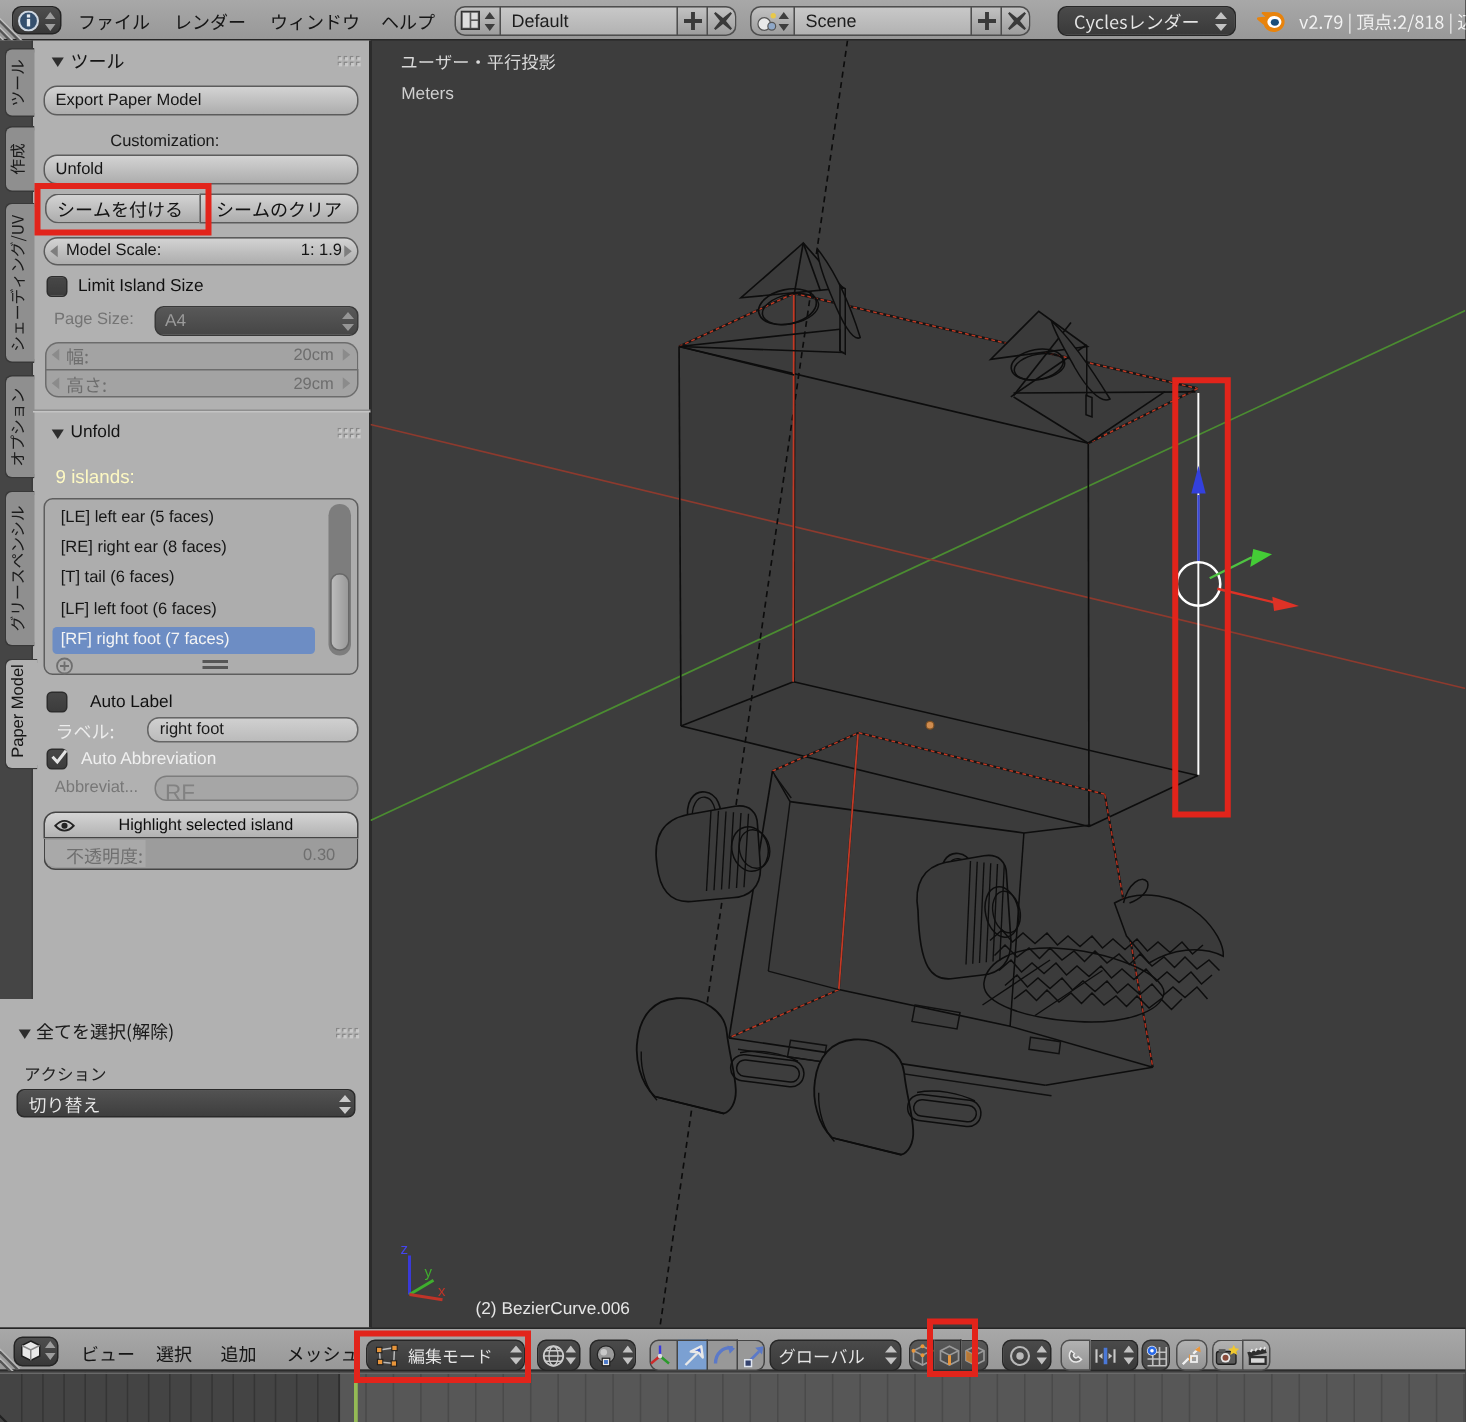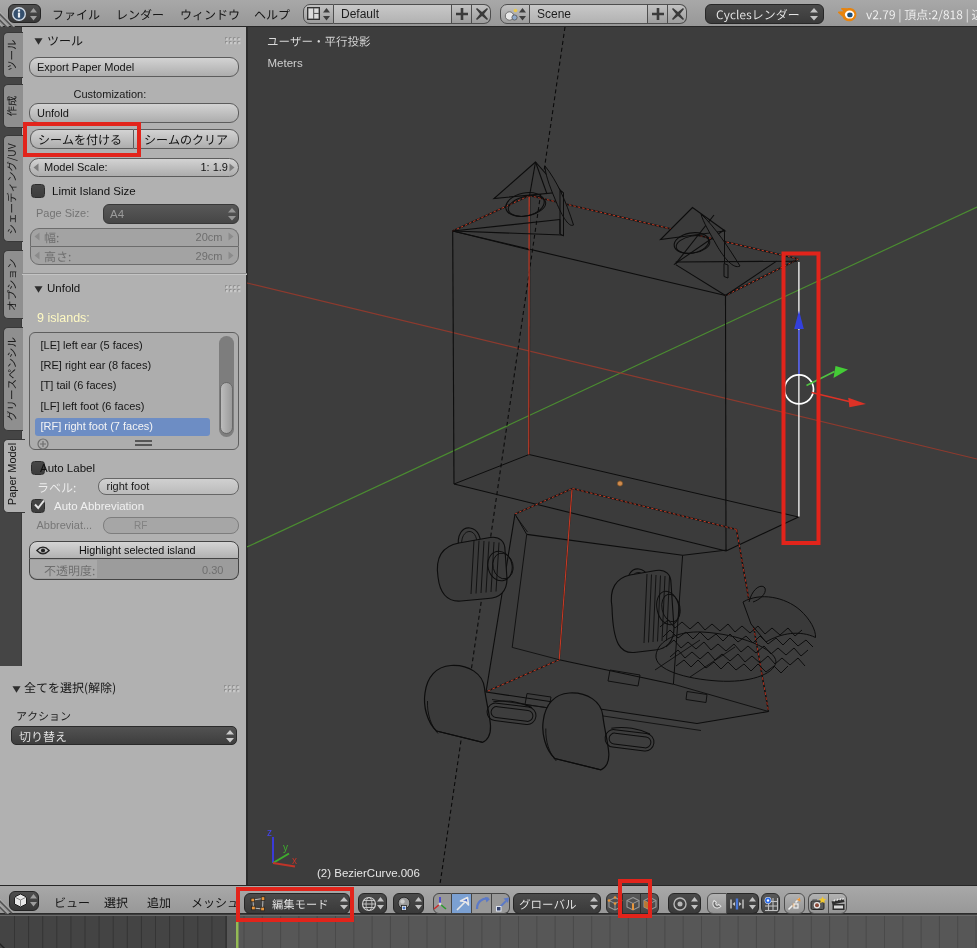--- a/index.html
+++ b/index.html
@@ -531,21 +531,21 @@
 <div style="position:absolute;left:40.5px;top:419.8px;font-size:11px;color:#f4f4f4;font-weight:normal;white-space:nowrap;">[RF] right foot (7 faces)</div>
 <div style="position:absolute;left:218.5px;top:336px;width:15.5px;height:100.5px;background:#7d7d7d;border-radius:8px"></div>
 <div style="position:absolute;left:219.5px;top:381.5px;width:13.5px;height:52.5px;background:linear-gradient(90deg,#bcbcbc,#9a9a9a);border:1px solid #696969;border-radius:7px"></div>
 <svg style="position:absolute;left:36.5px;top:437.5px" width="12" height="12" viewBox="0 0 12 12">
     <circle cx="6" cy="6" r="5" fill="none" stroke="#6f6f6f" stroke-width="1.2"></circle>
     <path d="M6 3 V9 M3 6 H9" stroke="#6f6f6f" stroke-width="1.2"></path>
   </svg>
 <div style="position:absolute;left:134.5px;top:440px;width:17px;height:1.6px;background:#565656"></div>
 <div style="position:absolute;left:134.5px;top:444px;width:17px;height:1.6px;background:#565656"></div>
 <div style="position:absolute;left:30.5px;top:460.5px;width:14.5px;height:14.5px;background:linear-gradient(#474747,#3c3c3c);border:1px solid #2c2c2c;border-radius:3.5px"></div>
-<div style="position:absolute;left:40px;top:461.5px;font-size:11.5px;color:#101010;font-weight:normal;white-space:nowrap;">Auto Label</div>
+<div style="position:absolute;left:60px;top:461.5px;font-size:11.5px;color:#101010;font-weight:normal;white-space:nowrap;">Auto Label</div>
 <div style="position:absolute;left:36.5px;top:480px;">
     <svg width="39" height="16" viewBox="0 0 39 16" fill="#ededed" style="overflow:visible">
       <g transform="translate(0.0 12.2) scale(0.01200 -0.01200)">
         <path d="M231 745Q251 742 274 741Q297 740 321 740Q336 740 376 740Q415 740 466 740Q516 740 566 740Q617 740 657 740Q697 740 714 740Q738 740 762 741Q786 742 805 745V662Q787 664 763 664Q738 665 713 665Q696 665 657 665Q617 665 567 665Q517 665 466 665Q416 665 377 665Q337 665 321 665Q298 665 275 664Q252 663 231 662ZM878 481Q875 475 871 466Q866 458 865 452Q845 378 810 303Q775 229 719 168Q640 82 548 34Q457 -14 361 -41L299 30Q405 52 496 99Q587 146 651 213Q697 261 726 321Q756 380 770 434Q759 434 729 434Q698 434 654 434Q610 434 560 434Q509 434 458 434Q406 434 362 434Q317 434 285 434Q252 434 239 434Q221 434 195 434Q169 433 141 431V515Q169 512 194 511Q219 509 239 509Q250 509 281 509Q312 509 356 509Q400 509 451 509Q502 509 553 509Q604 509 648 509Q692 509 724 509Q755 509 766 509Q783 509 798 511Q813 513 821 517Z"></path>
       </g>
       <g transform="translate(12.0 12.2) scale(0.01200 -0.01200)">
         <path d="M691 678Q704 660 721 632Q739 604 757 574Q774 544 786 520L727 493Q714 520 699 548Q684 576 667 604Q651 631 634 654ZM819 729Q833 712 851 684Q869 656 887 626Q905 596 917 573L859 545Q847 572 831 599Q815 627 797 654Q780 681 763 703ZM53 263Q73 280 89 295Q104 310 124 330Q142 348 166 376Q189 404 217 437Q244 469 271 503Q298 536 321 563Q361 610 400 616Q439 621 490 573Q521 545 557 507Q594 470 630 432Q666 394 695 363Q729 328 771 282Q813 237 857 190Q901 142 939 101L870 28Q835 71 796 118Q756 164 717 209Q679 253 647 289Q625 314 598 343Q571 372 544 401Q517 430 493 455Q470 480 454 495Q425 523 406 521Q388 519 362 488Q344 466 321 436Q298 407 273 375Q248 343 225 314Q202 285 185 264Q170 245 155 224Q139 203 128 187Z"></path>
       </g>
       <g transform="translate(24.0 12.2) scale(0.01200 -0.01200)">
         <path d="M524 21Q527 33 529 48Q530 62 530 77Q530 87 530 121Q530 155 530 205Q530 254 530 312Q530 370 530 429Q530 487 530 538Q530 589 530 626Q530 663 530 676Q530 705 528 725Q526 744 525 750H617Q617 744 615 724Q613 704 613 676Q613 662 613 626Q613 591 613 540Q613 490 613 432Q613 375 613 319Q613 263 613 216Q613 168 613 137Q613 106 613 99Q660 121 713 157Q766 193 816 241Q867 289 905 345L952 277Q909 219 852 166Q794 113 732 71Q670 29 611 0Q599 -7 591 -13Q582 -19 577 -23ZM66 26Q129 71 173 135Q217 199 240 272Q251 306 257 357Q263 408 266 466Q269 523 269 577Q270 632 270 674Q270 696 268 714Q266 731 263 747H355Q354 741 353 730Q352 718 351 704Q350 690 350 675Q350 633 349 576Q348 520 345 458Q341 397 335 342Q330 287 319 250Q297 170 251 99Q204 28 141 -25Z"></path>
@@ -557,21 +557,21 @@
   </div>
 <div style="position:absolute;left:98px;top:477.5px;width:140.5px;height:17px;background:linear-gradient(#d0d0d0,#bbb);border:1px solid #666;border-radius:8px"></div>
 <div style="position:absolute;left:106.5px;top:480px;font-size:11px;color:#1a1a1a;font-weight:normal;white-space:nowrap;">right foot</div>
 <div style="position:absolute;left:30.5px;top:498.5px;width:14.5px;height:14.5px;background:linear-gradient(#474747,#3c3c3c);border:1px solid #2c2c2c;border-radius:3.5px"></div>
 <svg style="position:absolute;left:31.5px;top:497px" width="15" height="15" viewBox="0 0 15 15">
     <path d="M3 7.5 L6.2 11 L12 3.5" fill="none" stroke="#e4e4e4" stroke-width="2"></path>
   </svg>
 <div style="position:absolute;left:54px;top:500px;font-size:11.5px;color:#f0f0f0;font-weight:normal;white-space:nowrap;">Auto Abbreviation</div>
 <div style="position:absolute;left:36.5px;top:519px;font-size:11px;color:#777;font-weight:normal;white-space:nowrap;">Abbreviat...</div>
 <div style="position:absolute;left:102.5px;top:516.5px;width:136px;height:17.5px;background:#a6a6a6;border:1px solid #7d7d7d;border-radius:8px"></div>
-<div style="position:absolute;left:110px;top:519.5px;font-size:10px;color:#828282;font-weight:normal;white-space:nowrap;margin-left:24px;">RF</div>
+<div style="position:absolute;left:110px;top:519.5px;font-size:15px;color:#828282;font-weight:normal;white-space:nowrap;">RF</div>
 <div style="position:absolute;left:28.5px;top:541px;width:210px;height:17.5px;background:linear-gradient(#d4d4d4,#b2b2b2);border:1.5px solid #444;border-bottom:1px solid #444;border-radius:8px 8px 0 0"></div>
 <svg style="position:absolute;left:36px;top:546px" width="14" height="9" viewBox="0 0 17 11">
     <path d="M1 5.5 Q8.5 -2.5 16 5.5 Q8.5 13.5 1 5.5 Z" fill="none" stroke="#222" stroke-width="1.5"></path>
     <circle cx="8.5" cy="5.5" r="2.5" fill="#222"></circle>
   </svg>
 <div style="position:absolute;left:79px;top:544px;font-size:10.8px;color:#0d0d0d;font-weight:normal;white-space:nowrap;">Highlight selected island</div>
 <div style="position:absolute;left:28.5px;top:558.5px;width:210px;height:21px;background:#9c9c9c;border:1.5px solid #444;border-top:none;border-radius:0 0 8px 8px"></div>
 <div style="position:absolute;left:30px;top:559.5px;width:67px;height:18.5px;background:#a9a9a9;border-radius:0 0 0 7px"></div>
 <div style="position:absolute;left:44px;top:562.5px;">
     <svg width="51" height="16" viewBox="0 0 51 16" fill="#6f6f6f" style="overflow:visible">

